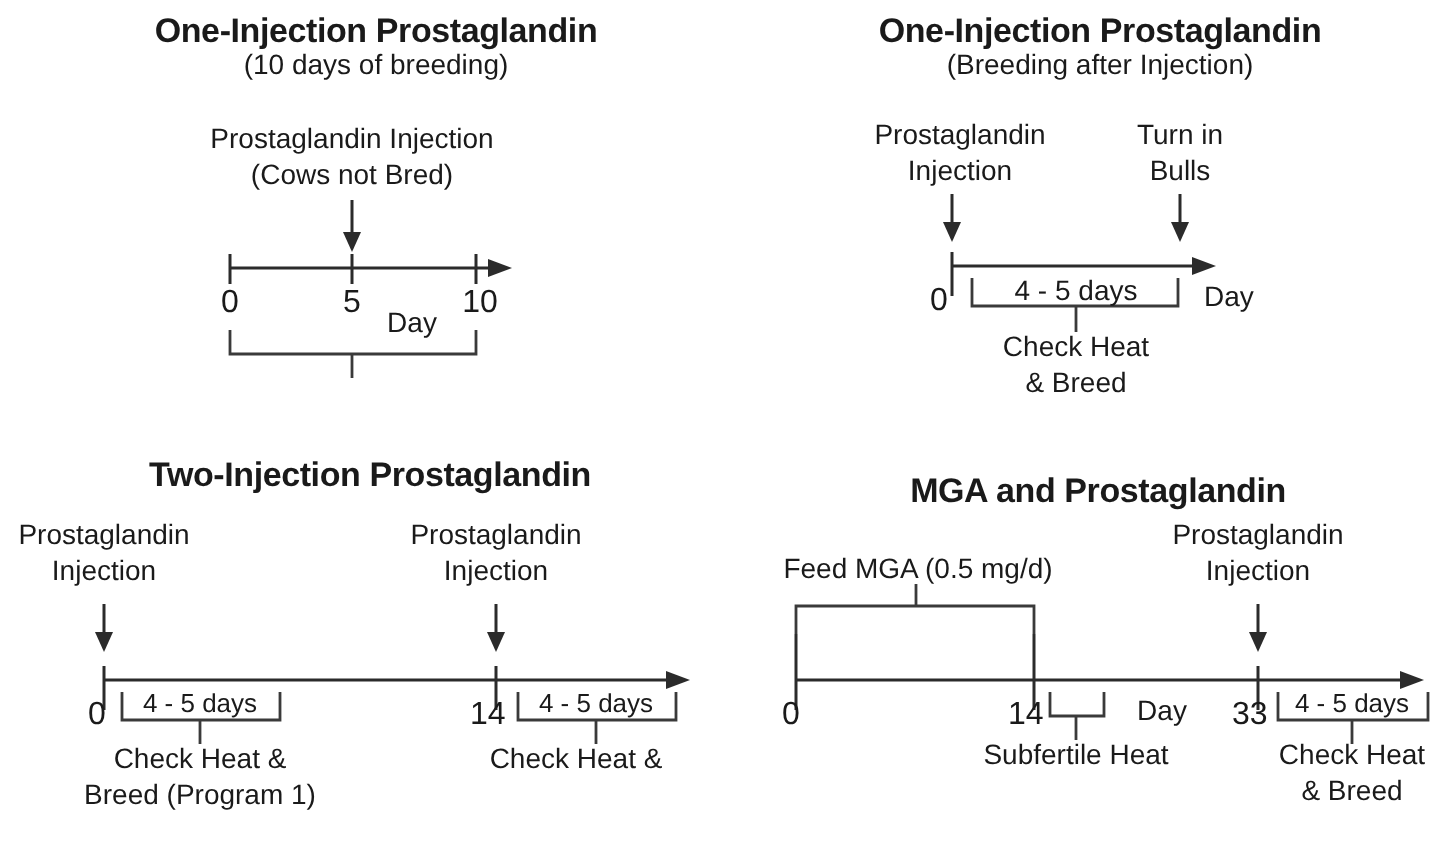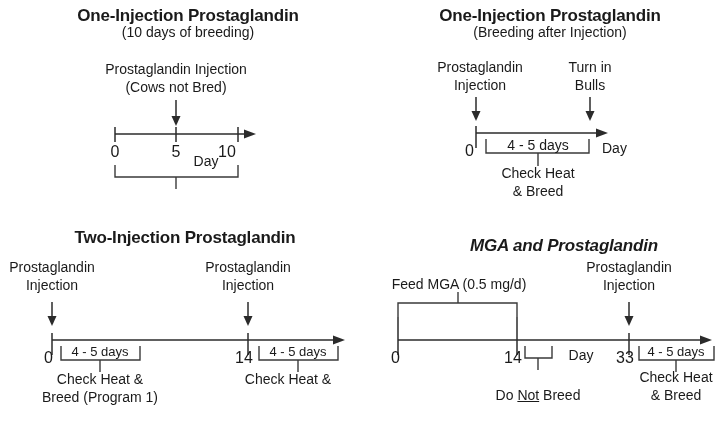--- a/index.html
+++ b/index.html
@@ -69,21 +69,21 @@
     <line class="ln" x1="115" y1="127" x2="115" y2="142"></line>
     <line class="ln" x1="176" y1="127" x2="176" y2="142"></line>
     <line class="ln" x1="238" y1="127" x2="238" y2="142"></line>
 
     <path class="ln-thin" d="M115,165 L115,177 L238,177 L238,165"></path>
     <line class="ln-thin" x1="176" y1="177" x2="176" y2="189"></line>
   </svg>
 
   <div class="txt num ctr" style="left:115px;top:143px;">0</div>
   <div class="txt num ctr" style="left:176px;top:143px;">5</div>
-  <div class="txt num ctr" style="left:227px;top:143px;">10</div>
+  <div class="txt num ctr" style="left:240px;top:143px;">10</div>
   <div class="txt sub ctr" style="left:206px;top:154px;">Day</div>
 
 </div>
 
 <div class="panel" style="left:362px;top:0;width:363px;height:212px;">
 
   <div class="txt title ctr" style="left:188px;top:6px;">One-Injection Prostaglandin</div>
   <div class="txt sub ctr" style="left:188px;top:25px;">(Breeding after Injection)</div>
 
   <div class="txt sub ctr" style="left:118px;top:60px;">Prostaglandin</div>
@@ -155,21 +155,21 @@
   <div class="txt small ctr" style="left:298px;top:133px;">4 - 5 days</div>
 
   <div class="txt sub ctr" style="left:100px;top:160px;">Check Heat &amp;</div>
   <div class="txt sub ctr" style="left:100px;top:178px;">Breed (Program 1)</div>
 
   <div class="txt sub ctr" style="left:288px;top:160px;">Check Heat &amp;</div>
 </div>
 
 <div class="panel" style="left:362px;top:212px;width:363px;height:213px;">
 
-  <div class="txt title ctr" style="left:202px;top:24px;font-style:italic;">MGA and Prostaglandin</div>
+  <div class="txt title ctr" style="left:187px;top:24px;">MGA and Prostaglandin</div>
 
   <div class="txt sub ctr" style="left:97px;top:65px;">Feed MGA (0.5 mg/d)</div>
 
   <div class="txt sub ctr" style="left:267px;top:48px;">Prostaglandin</div>
   <div class="txt sub ctr" style="left:267px;top:66px;">Injection</div>
 
   <svg style="left:0;top:0;width:363px;height:213px;">
 
     <path class="ln-thin" d="M36,105 L36,91 L155,91 L155,105"></path>
     <line class="ln-thin" x1="96" y1="91" x2="96" y2="80"></line>
@@ -192,17 +192,17 @@
   </svg>
 
   <div class="txt num" style="left:29px;top:137px;">0</div>
   <div class="txt num" style="left:142px;top:137px;">14</div>
   <div class="txt num" style="left:254px;top:137px;">33</div>
 
   <div class="txt sub ctr" style="left:219px;top:136px;">Day</div>
 
   <div class="txt small ctr" style="left:314px;top:133px;">4 - 5 days</div>
 
-  <div class="txt sub ctr" style="left:176px;top:176px;"><span>Do </span><u>Not</u><span> Breed</span></div>
+  <div class="txt sub ctr" style="left:176px;top:158px;">Subfertile Heat</div>
 
   <div class="txt sub ctr" style="left:314px;top:158px;">Check Heat</div>
   <div class="txt sub ctr" style="left:314px;top:176px;">&amp; Breed</div>
 </div>
 
 </body></html>

